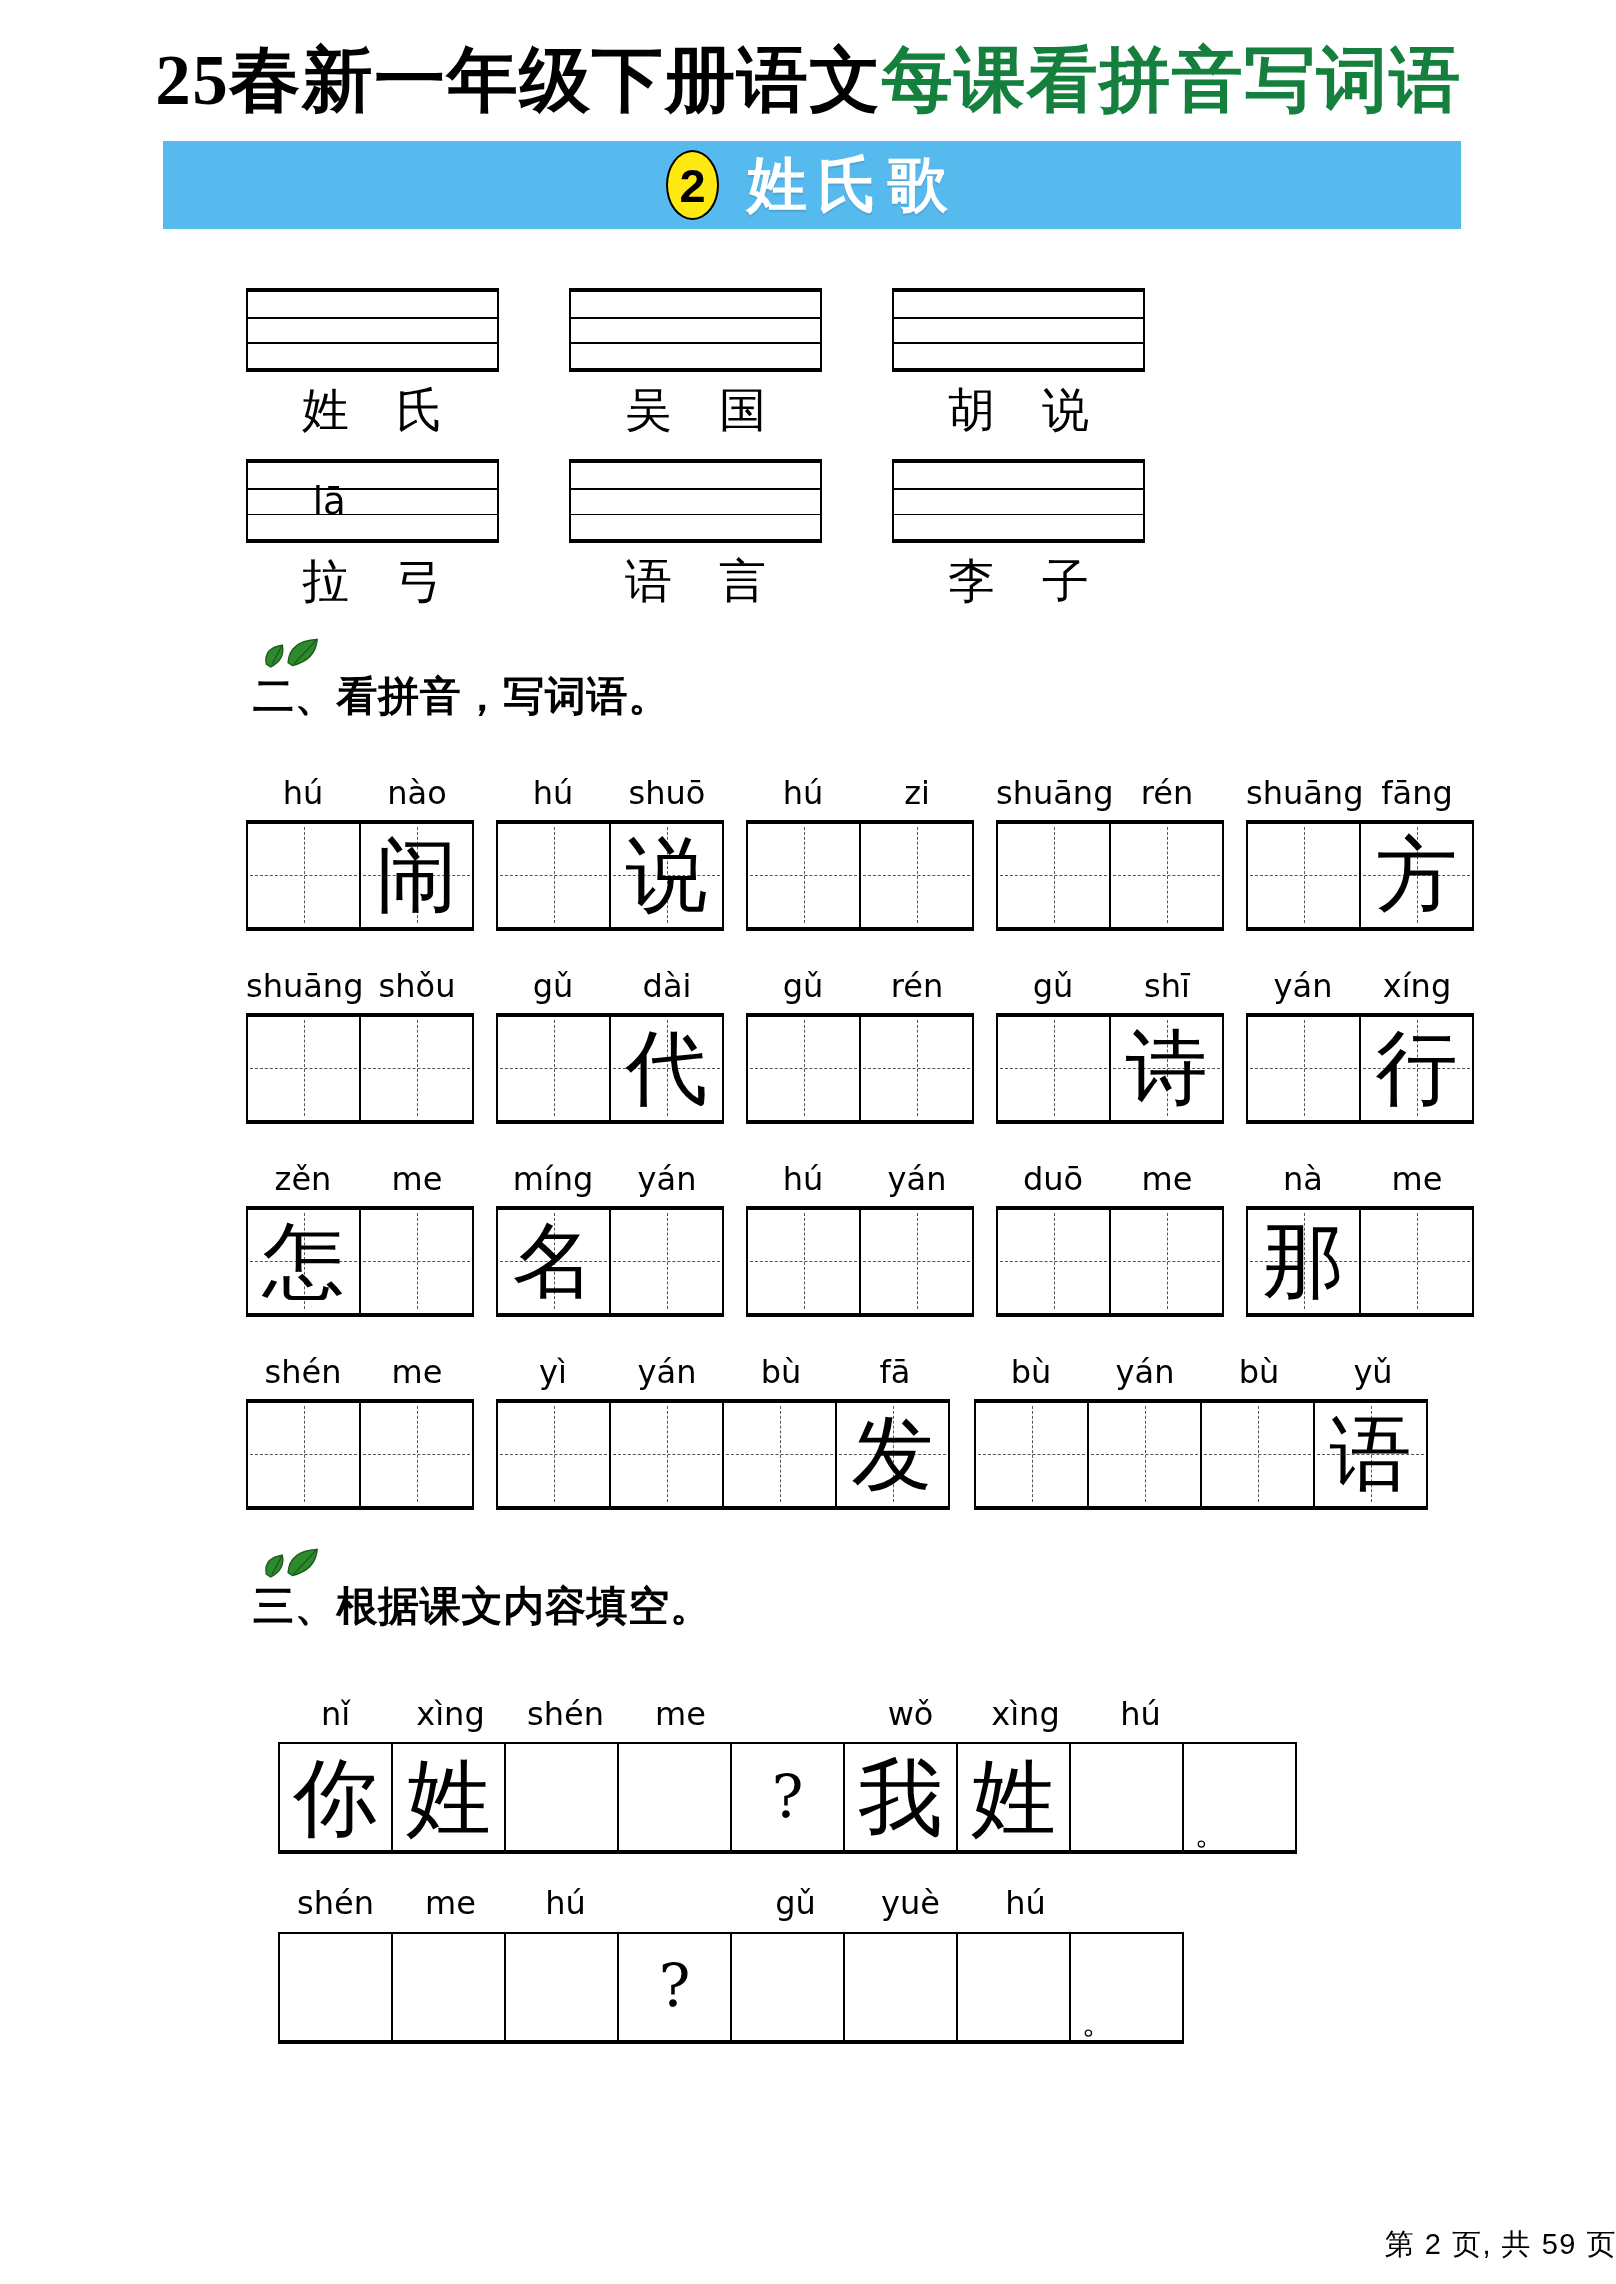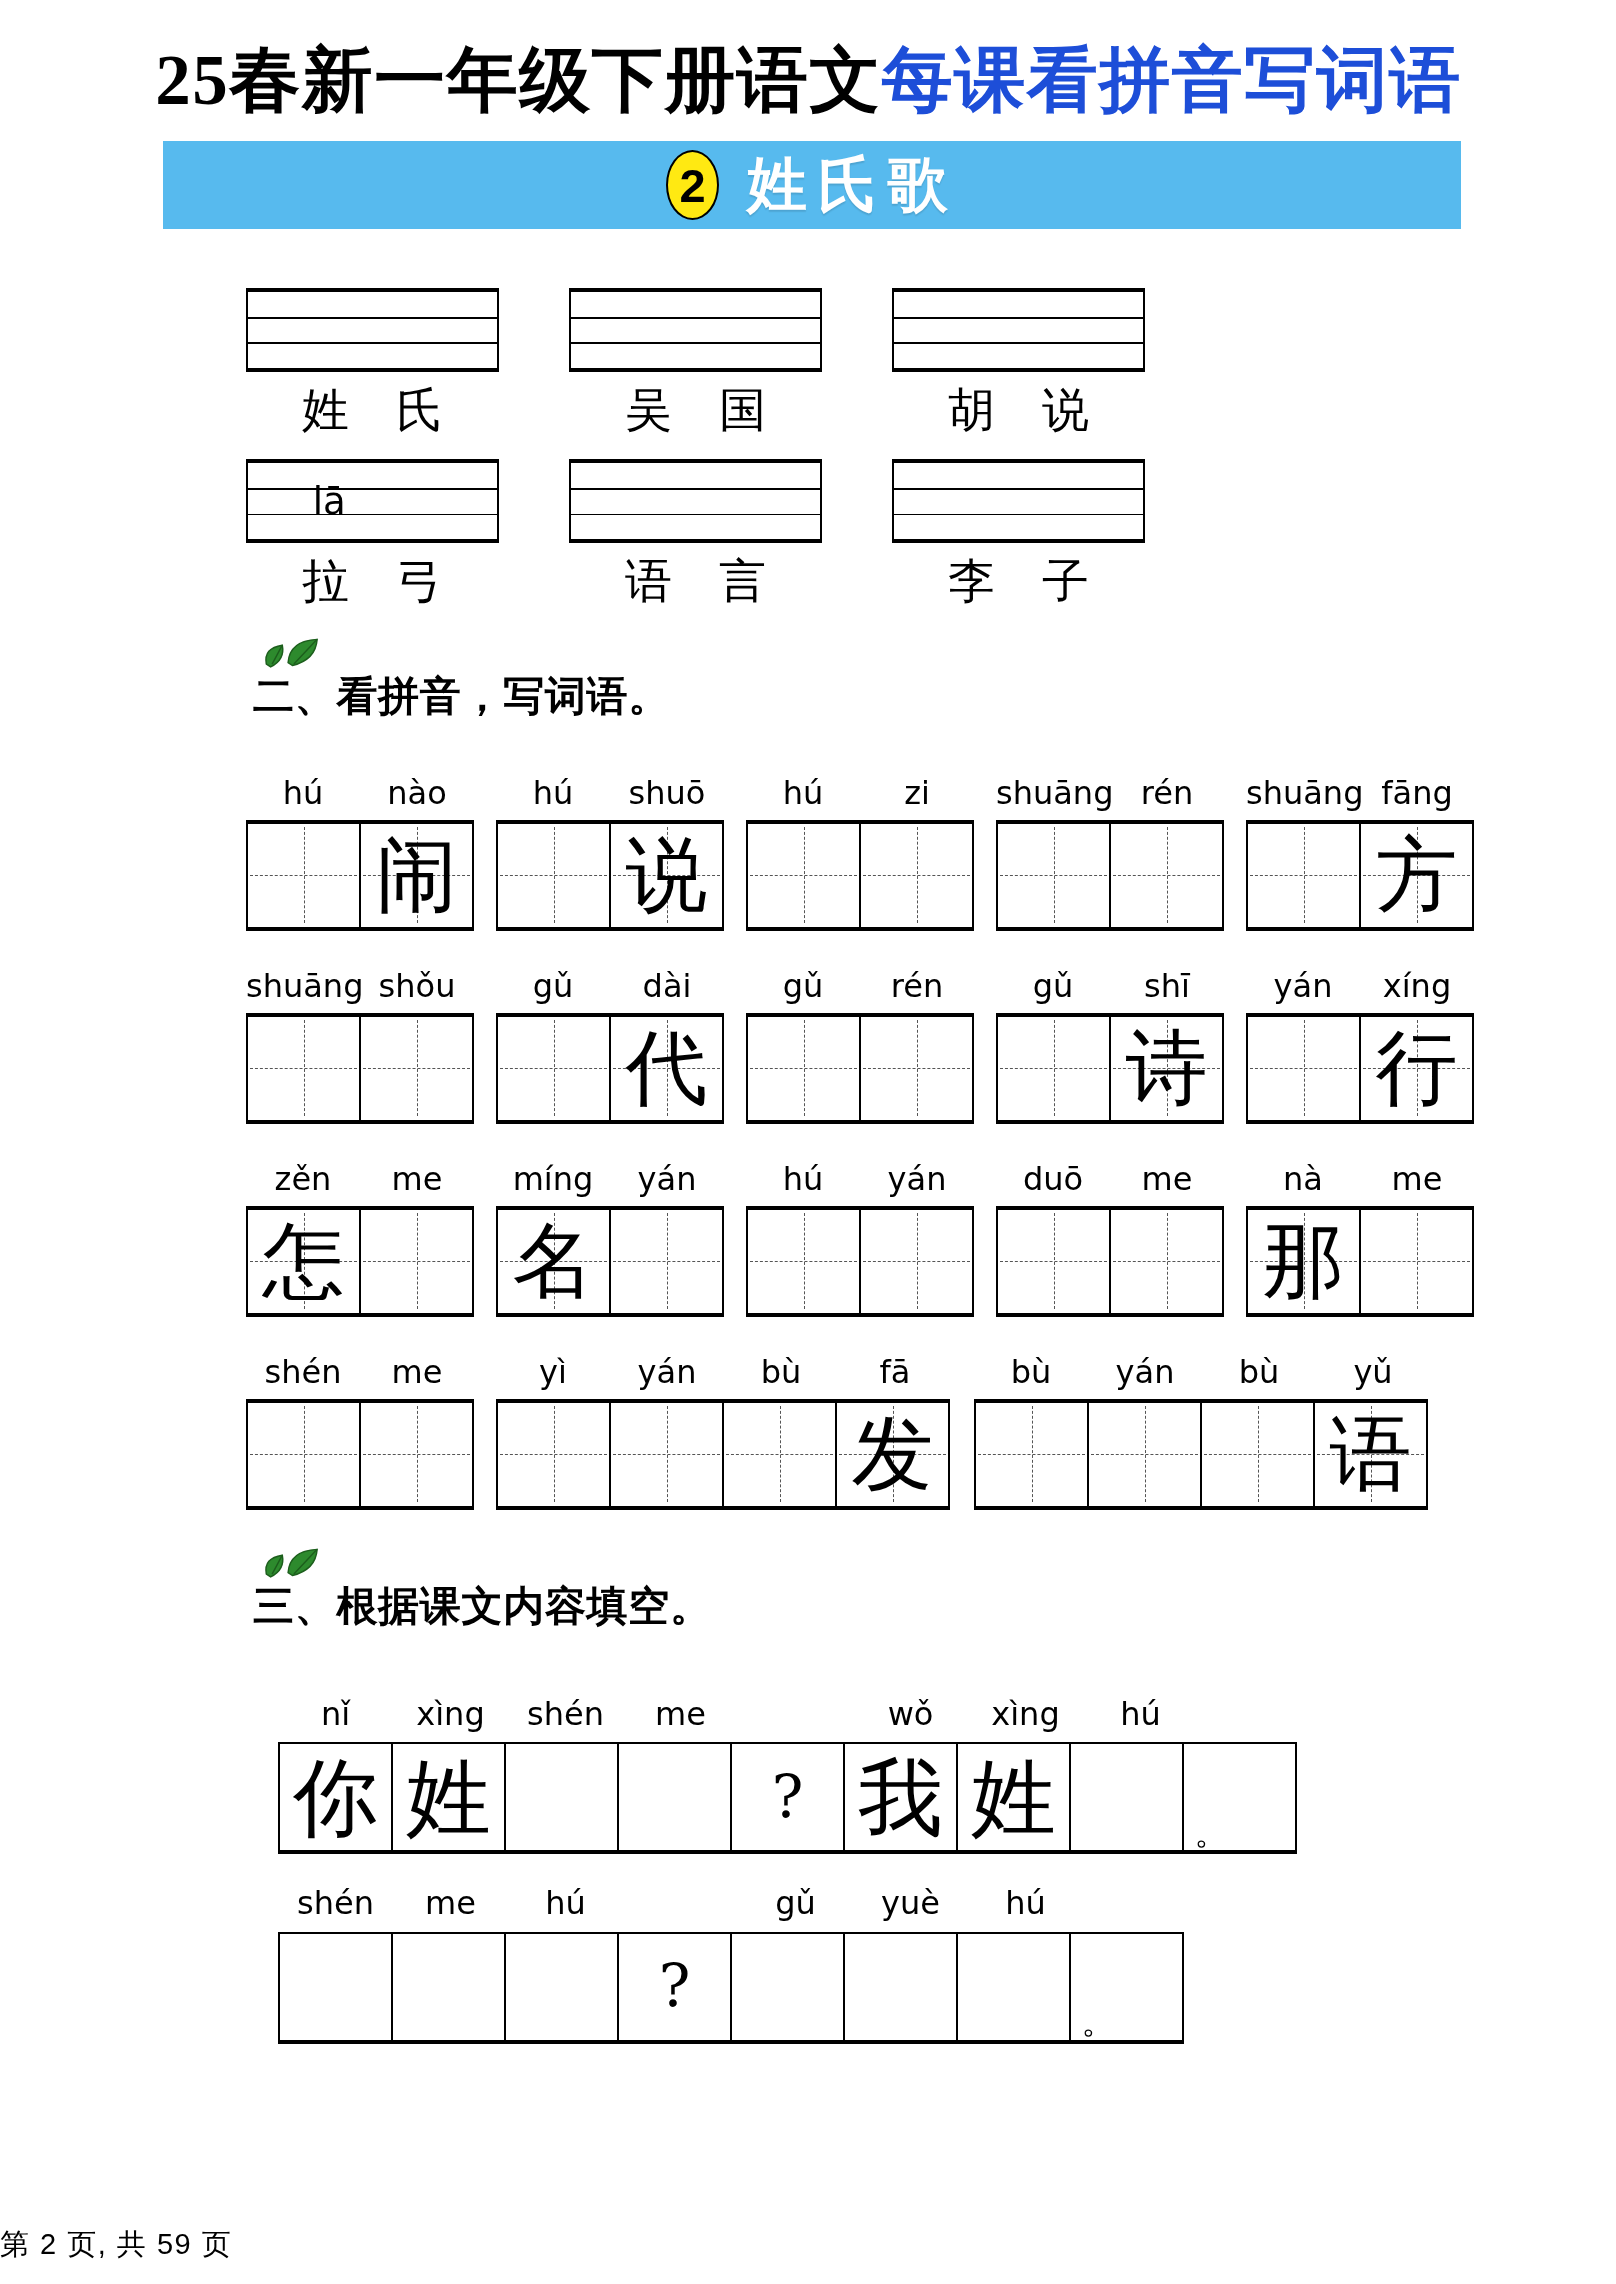--- a/index.html
+++ b/index.html
@@ -16,21 +16,21 @@
     margin:0;
     padding-top:43px;
     text-align:center;
     font-family:"Liberation Serif",serif;
     font-weight:bold;
     font-size:71px;
     line-height:1.05;
     letter-spacing:1.5px;
     white-space:nowrap;
   }
-  .main-title .red{color:#1d4ed8;text-align:right;}
+  .main-title .red{color:#15803d;text-align:right;}
   
   .banner{
     margin:23.5px 0 0 163px;
     width:1298px;height:88px;
     background:#57baee;
     display:flex;align-items:center;justify-content:center;
     gap:28px;
   }
   .lesson-badge{
     width:53px;height:70px;
@@ -151,21 +151,21 @@
     font-size:59px;line-height:1;z-index:2;
   }
   .char-o{
     position:absolute;left:10.3px;bottom:1.5px;
     font-family:"DejaVu Serif",serif;
     font-size:34px;line-height:1;z-index:2;
   }
   
   .footer{
     position:absolute;left:0;right:0;bottom:19px;
-    text-align:left;
+    text-align:right;
     font-size:29px;letter-spacing:1.5px;
   }
 </style>
 </head>
 <body>
 
 <div class="page">
 
   <h1 class="main-title"><span>25春新一年级下册语文</span><span class="red">每课看拼音写词语</span></h1>
 

